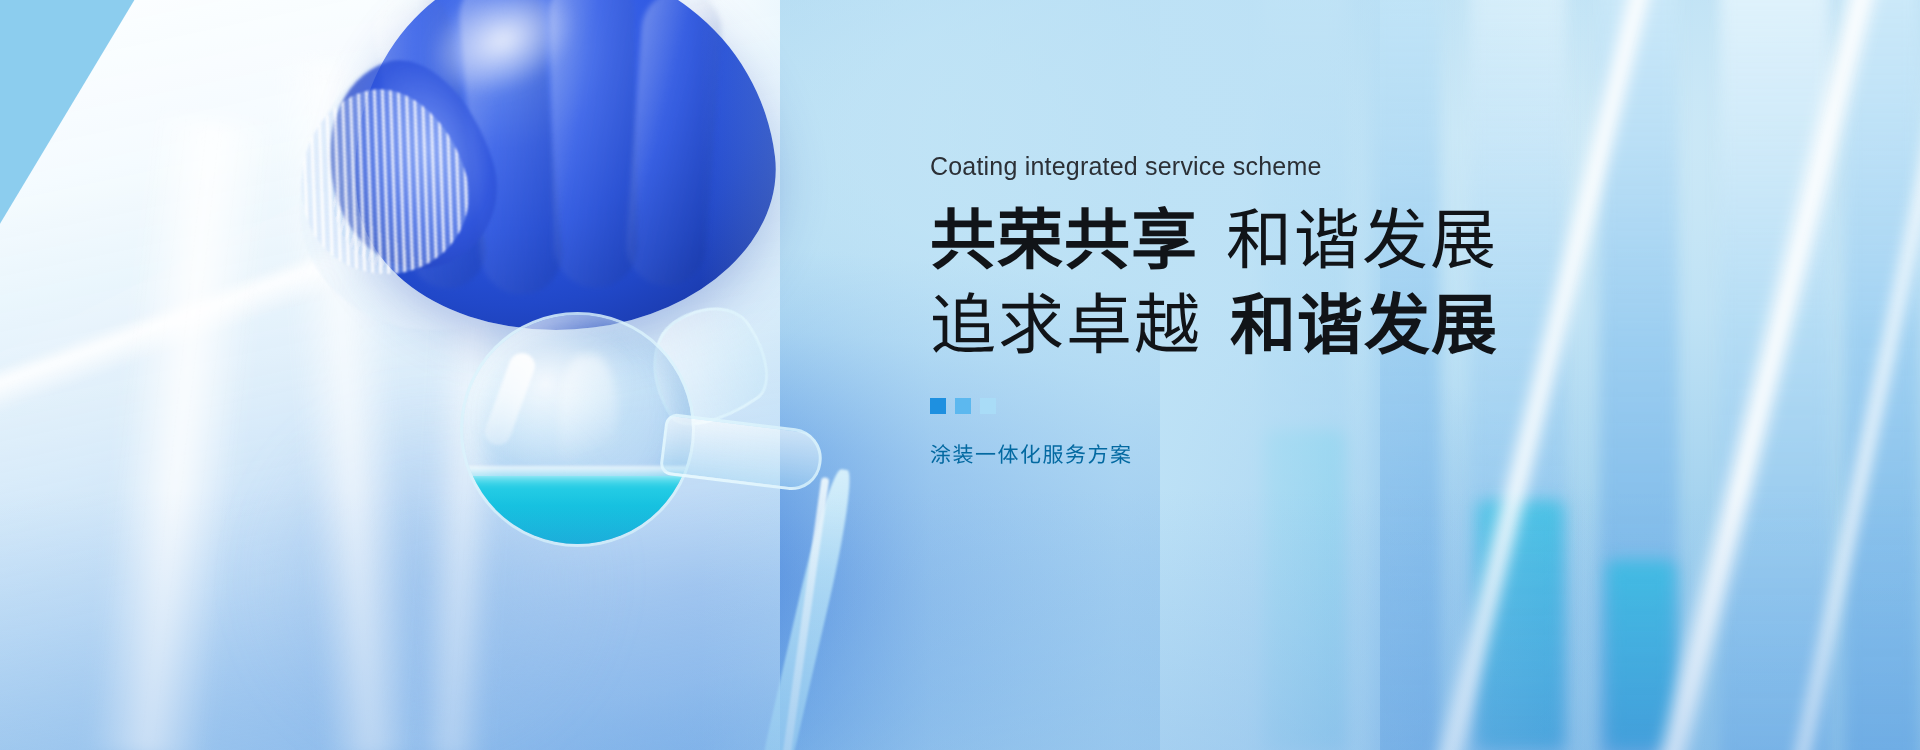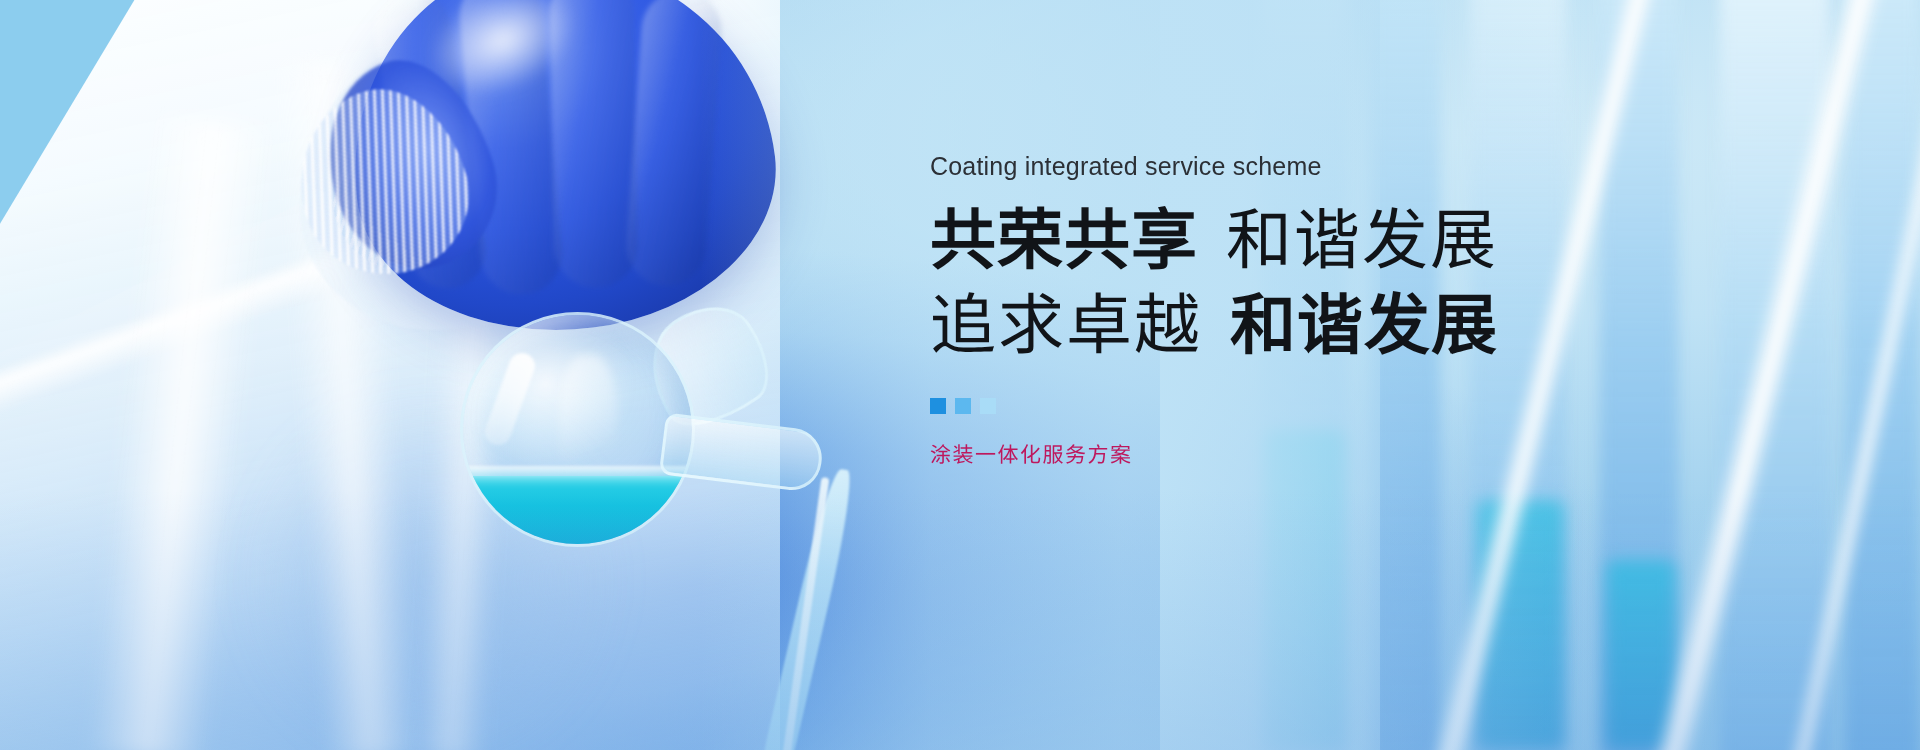--- a/index.html
+++ b/index.html
@@ -261,21 +261,21 @@
     display:flex; gap:9px; margin-top:36px; margin-bottom:30px;
   }
   .dot{ width:16px; height:16px; }
   .dot.d1{ background:#1e90e0; }
   .dot.d2{ background:#5cb8ef; }
   .dot.d3{ background:#a9dcf7; }
 
   .tagline{
     font-size:21px;
     line-height:1;
-    color:#be185d;
+    color:#0369a1;
     letter-spacing:1.5px;
     white-space:nowrap;
   }
 </style>
 </head>
 <body>
 
 <div class="banner">
 
   <div class="bg-layer bg-base"></div>

